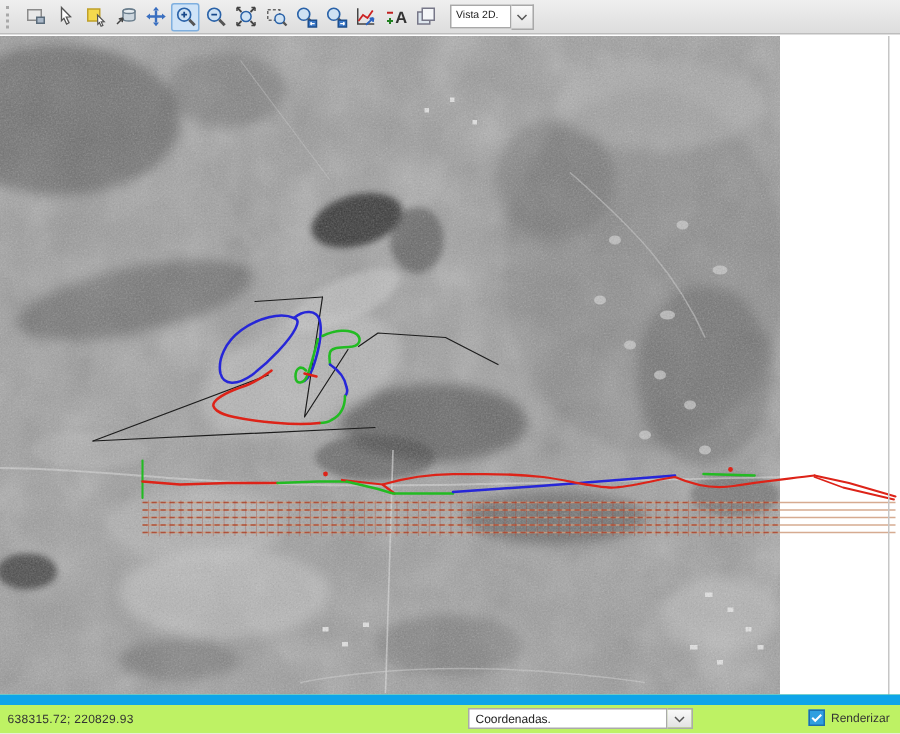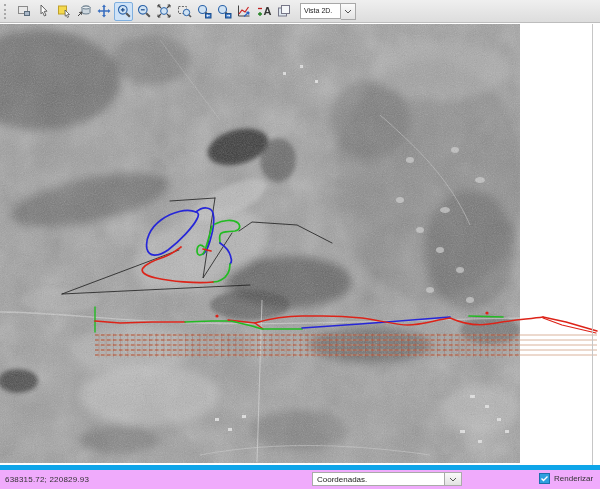--- a/index.html
+++ b/index.html
@@ -19,22 +19,22 @@
         font-size:7px;color:#222;padding:1px 2px 0 3px;line-height:12px;white-space:nowrap;overflow:hidden;}
   .combo .combo-btn{width:14px;height:15px;background:linear-gradient(#fbfbfb,#e3e3e3);
         border:1px solid #a8a8a8;border-left:none;display:flex;align-items:center;justify-content:center;}
   
   .canvas{position:absolute;top:24px;left:0;width:600px;height:445px;background:#fff;z-index:1;}
   .canvas svg{position:absolute;display:block;}
   #photo-svg{left:0;top:0;}
   #overlay-svg{left:0;top:0;pointer-events:none;}
   .canvas-edge{position:absolute;left:592px;top:0;width:1px;height:445px;background:#c6c6c6;}
   
-  .statusbar{position:absolute;left:0;right:0;bottom:0;height:19px;background:#f0abfc;
-             border-top:5px solid #0ea5e9;z-index:20;font-size:8px;color:#333;}
+  .statusbar{position:absolute;left:0;right:0;bottom:0;height:19px;background:#bef264;
+             border-top:7px solid #0ea5e9;z-index:20;font-size:8px;color:#333;}
   .coords{position:absolute;left:5px;top:5px;letter-spacing:0.2px;}
   .status-combo{position:absolute;left:312px;top:2px;width:150px;height:14px;display:flex;box-sizing:border-box;}
   .status-combo .sc-text{flex:1;background:#fff;border:1px solid #aaaaaa;font-size:8px;color:#222;
              padding:2px 12px 0 4px;line-height:10px;white-space:nowrap;overflow:hidden;}
   .status-combo .sc-btn{width:16px;background:linear-gradient(#fafafa,#e2e2e2);border:1px solid #aaaaaa;
              border-left:none;display:flex;align-items:center;justify-content:center;}
   .render-group{position:absolute;left:539px;top:3px;display:flex;align-items:center;gap:4px;}
   .checkbox{width:11px;height:11px;box-sizing:border-box;border:1px solid #7c7c7c;background:#fff;
             display:flex;align-items:center;justify-content:center;}
   .checkbox.checked{background:#2f9fe0;border-color:#1b6fae;}

